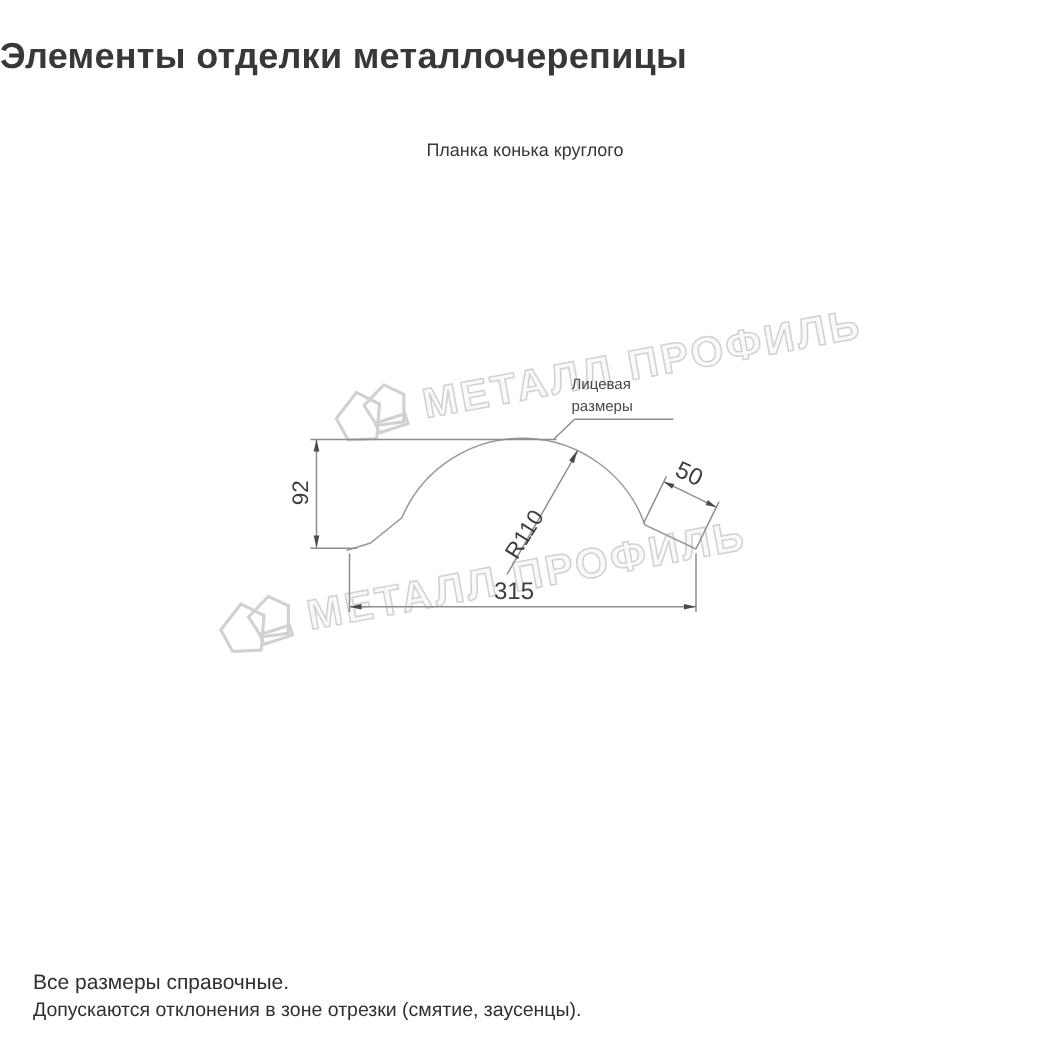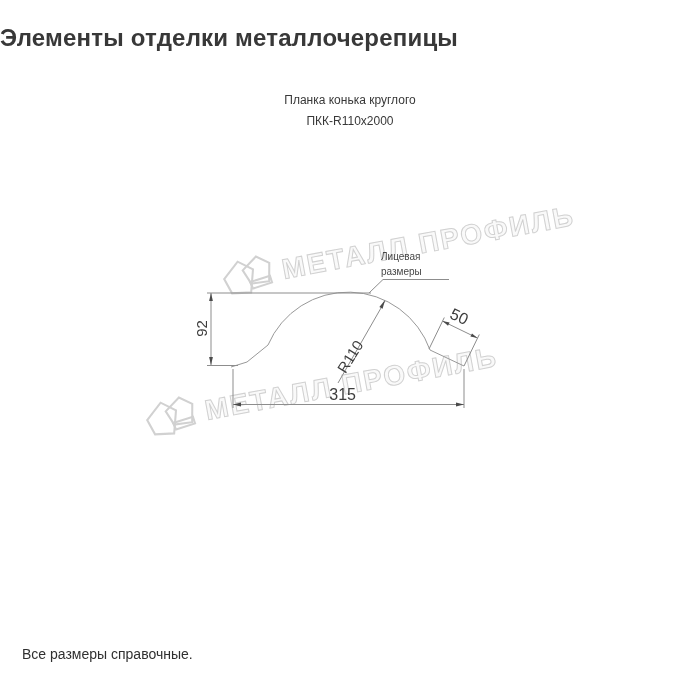--- a/index.html
+++ b/index.html
@@ -43,21 +43,20 @@
            -webkit-text-stroke:1px #c9c9c9;}
 </style>
 </head>
 <body>
 
 <div class="page">
 
   <h1 class="title">Элементы отделки металлочерепицы</h1>
   <div class="subtitle">
     <div>Планка конька круглого</div>
-    <div>ПКК-R110х2000</div>
   </div>
 
   <div class="watermark wm-upper">
     <svg width="64" height="52" viewBox="0 0 64 52">
       <g fill="none" stroke="#c9c9c9" stroke-width="2.4">
         <path d="M5,24 L24,7 L40,19 L33,45 L11,42 Z"></path>
         <path d="M28,18 L46,5 L60,15 L56,36 L35,35 Z"></path>
         <path d="M34,33 L58,30 L59,38 L36,41 Z"></path>
       </g>
     </svg>
@@ -118,14 +117,15 @@
   <div class="dim-label lbl-315">315</div>
   <div class="dim-label lbl-50">50</div>
   <div class="dim-label lbl-r110">R110</div>
 
   <div class="face-label">
     <div>Лицевая</div>
     <div>размеры</div>
   </div>
 
   <div class="footer-line1">Все размеры справочные.</div>
+  <div class="footer-line2">Допускаются отклонения в зоне отрезки (смятие, заусенцы).</div>
 
 </div>
 
 </body></html>

